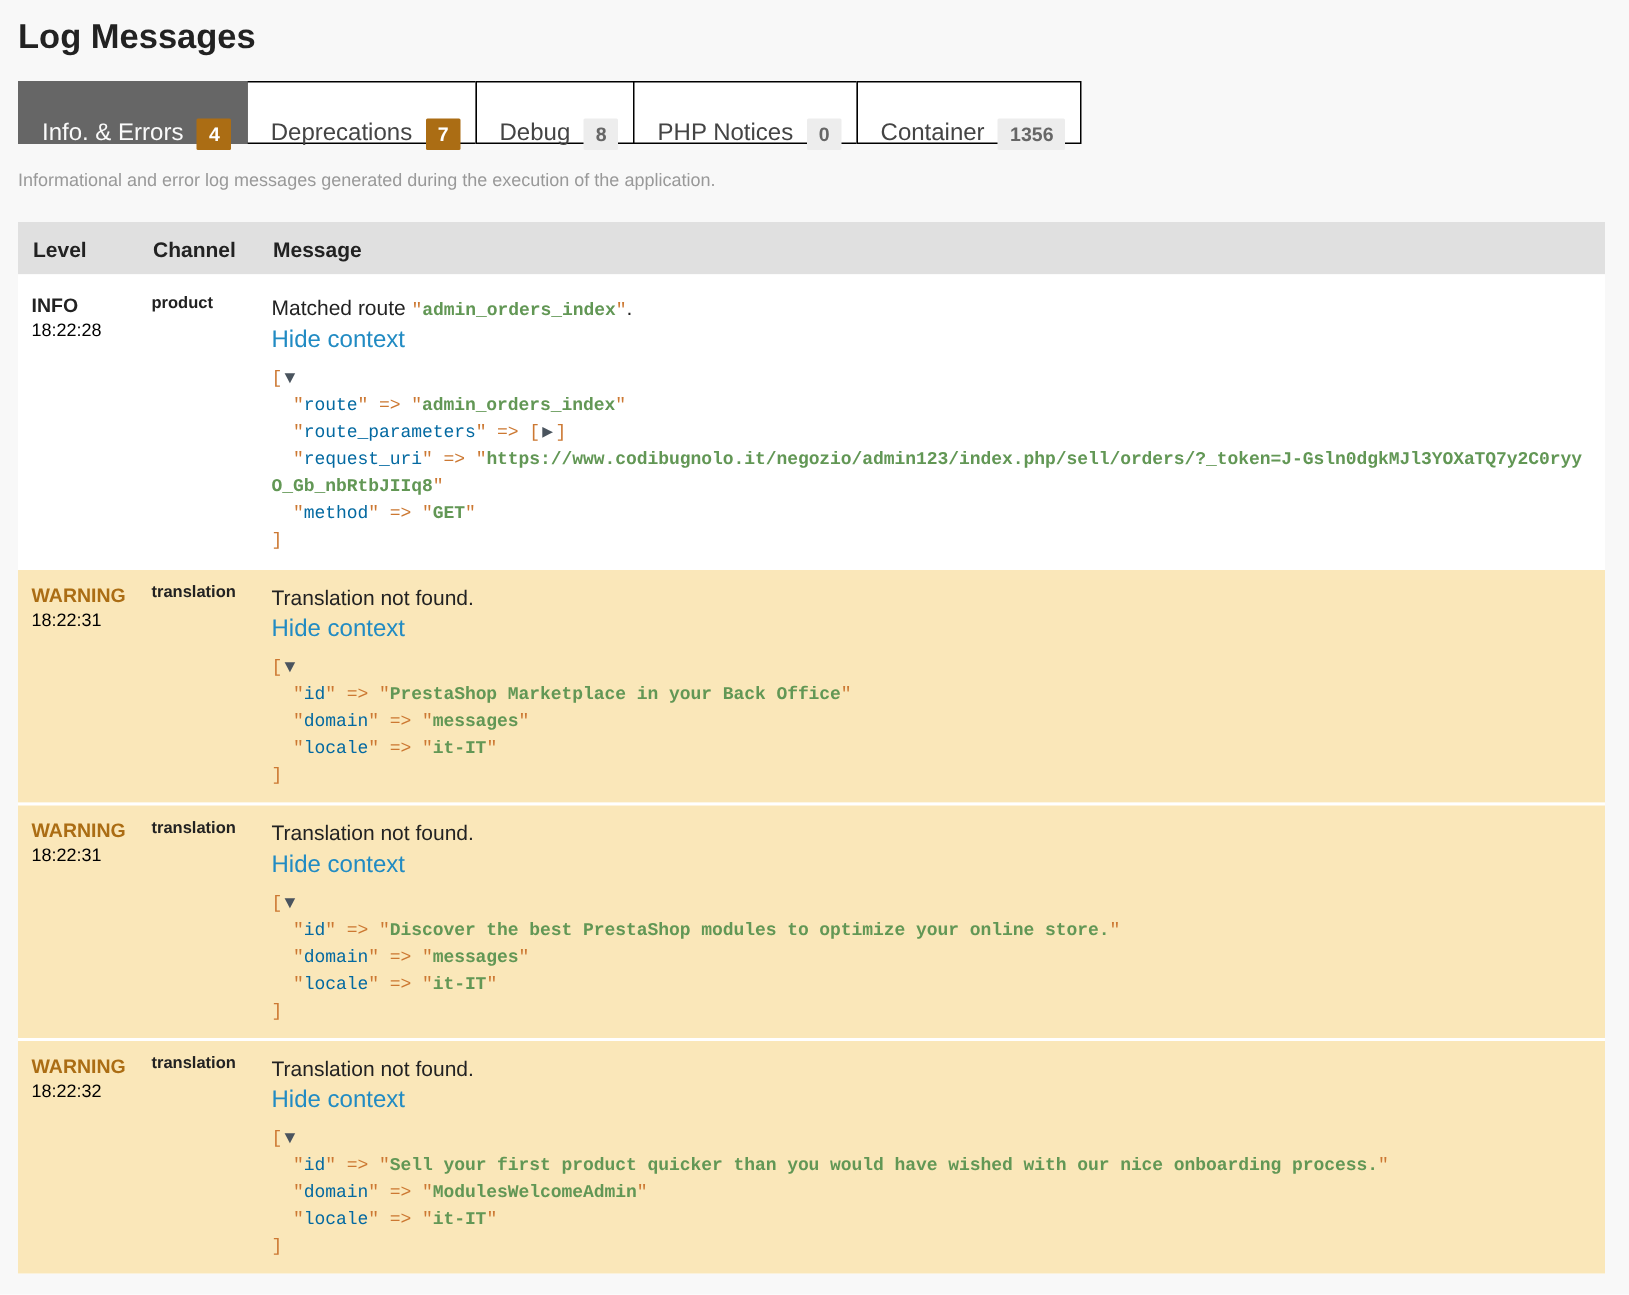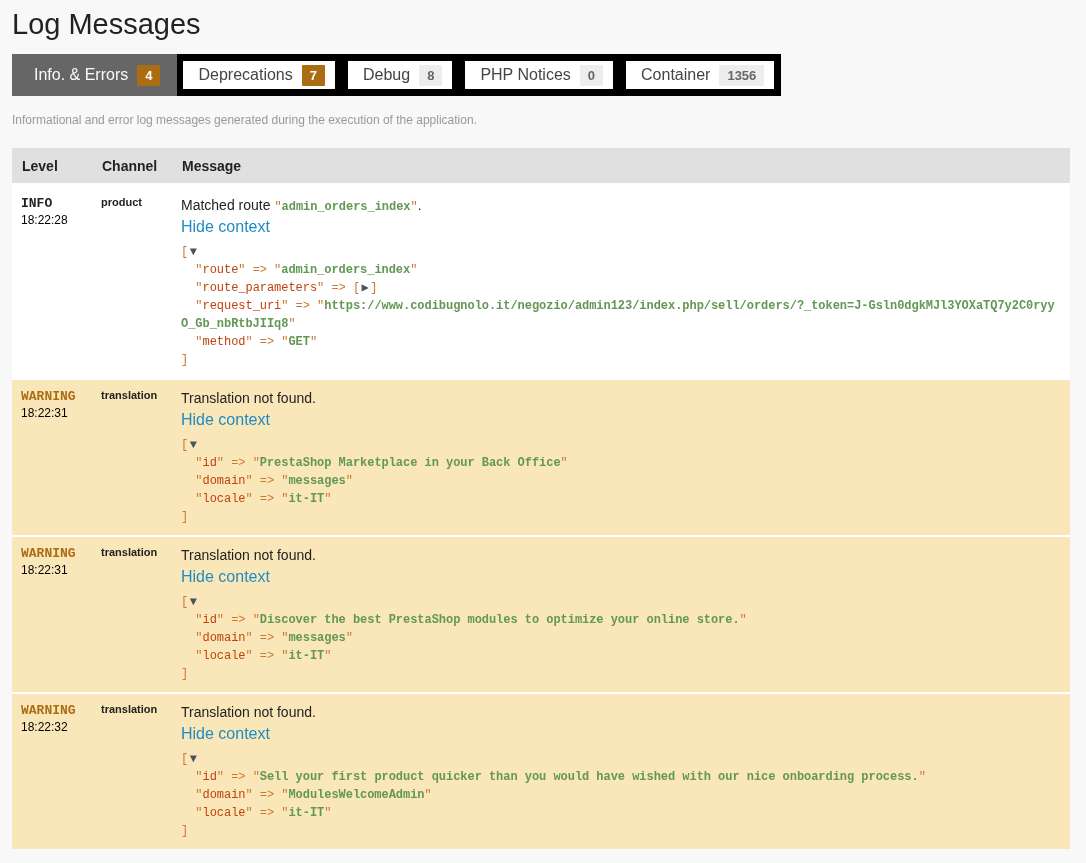--- a/index.html
+++ b/index.html
@@ -8,47 +8,47 @@
     background: #F8F8F8;
     font-family: "Liberation Sans", "DejaVu Sans", sans-serif;
     color: #222;
     width: 1086px;
     height: 863px;
     overflow: hidden;
   }
   .content { margin: 0 16px 0 12px; }
 
   h2.page-title {
-    font-size: 29px;
-    font-weight: 400;
+    font-size: 23px;
+    font-weight: 700;
     color: #222;
     margin: 0;
     padding: 10px 0 0 0;
     line-height: 28px;
   }
 
   
   ul.tab-navigation {
     list-style: none;
     margin: 16px 0 0 0;
     padding: 0;
     display: block;
     height: 42px;
   }
   ul.tab-navigation li {
     display: inline-block;
     vertical-align: top;
     background: #FFF;
-    border: 7px solid #000000;
+    border: 1px solid #000000;
     color: #444;
     cursor: pointer;
     font-size: 16px;
     line-height: 19px;
     margin: 0 -1px 0 0;
-    padding: 4px 10px 11px 15px;
+    padding: 24px 10px 11px 15px;
     height: 42px;
   }
   ul.tab-navigation li.active {
     background: #666;
     border-color: #666;
     color: #FAFAFA;
     position: relative;
     z-index: 2;
   }
   .badge {
@@ -95,21 +95,21 @@
   table.logs td {
     vertical-align: top;
     padding: 8px 10px 9px 9px;
     background: #FFF;
   }
   tr.status-info td { padding-top: 10px; }
   table.logs td.msg-cell { padding-right: 11px; }
   table.logs tbody tr td { border-top: 2px solid #FFF; }
   tr.status-warning td { background: #FAE7B9; margin-left: 28px; }
 
-  .log-level { font-size: 13px; font-weight: 700; line-height: 17px; font-family: Liberation Mono, monospace; }
+  .log-level { font-size: 13px; font-weight: 700; line-height: 17px; }
   tr.status-warning .log-level { color: #AB6D14; }
   .log-time { font-size: 12px; color: #000000; line-height: 17px; }
   .log-channel { font-size: 11px; font-weight: 700; line-height: 15px; color: #222; }
 
   .log-message { font-size: 14px; line-height: 21px; color: #222; }
   a.context-toggle {
     color: #218BC3;
     font-size: 16px;
     line-height: 16px;
     text-decoration: none;
@@ -121,21 +121,21 @@
     margin: 7px 0 0 0;
     font-family: "Liberation Mono", "DejaVu Sans Mono", monospace;
     font-size: 12px;
     line-height: 18px;
     letter-spacing: -0.04px;
     color: #CC7832;
     white-space: pre-wrap;
     word-break: break-all;
   }
   .d-punct { color: #CC7832; }
-  .d-key { color: #c2410c; }
+  .d-key { color: #0369a1; }
   .d-str { color: #629755; font-weight: 700; }
   .d-toggle { color: #4A545E; cursor: pointer; margin: 0 1.5px; letter-spacing: 0; }
   .log-message .d-str, .log-message .d-punct, .log-message .d-toggle {
     font-family: "Liberation Mono", "DejaVu Sans Mono", monospace;
     font-size: 12px;
     font-weight: 700;
     line-height: 14px;
     letter-spacing: -0.04px;
   }
   .log-message .d-punct { font-weight: 400; }

